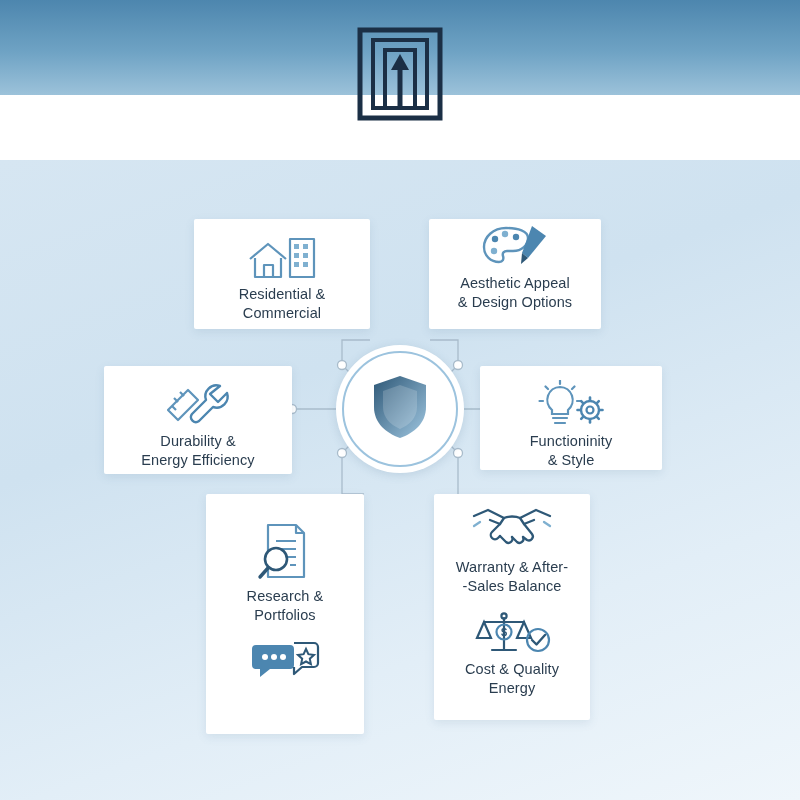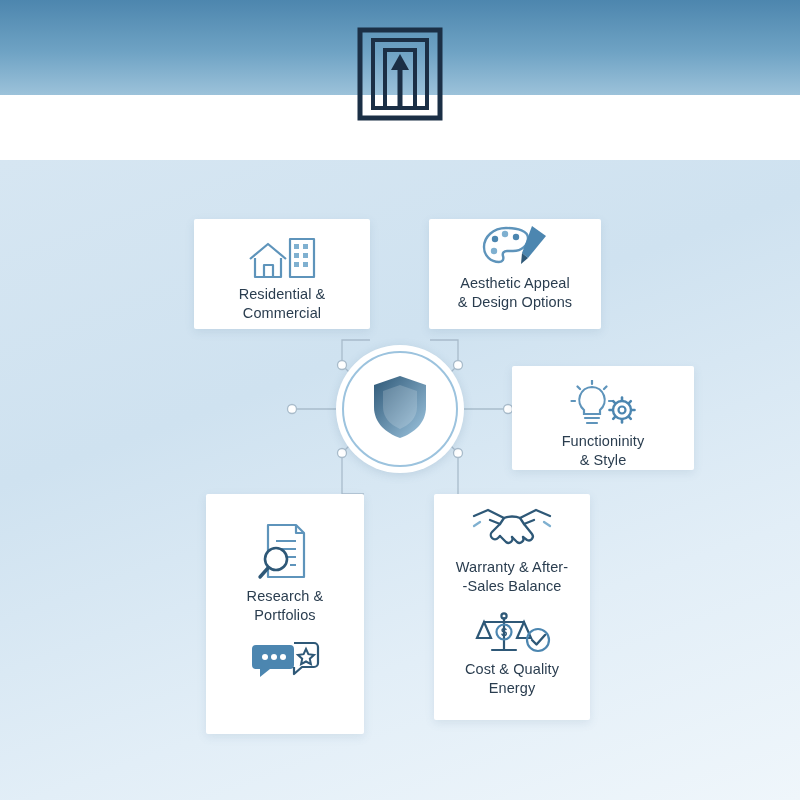--- a/index.html
+++ b/index.html
@@ -96,21 +96,21 @@
     font-size: 14.5px;
     line-height: 1.32;
     letter-spacing: .1px;
     padding: 0 10px;
   }
 
   
   #card-residential   { left: 194px; top: 219px; width: 176px; height: 110px; padding-top: 14px; }
   #card-aesthetic     { left: 429px; top: 219px; width: 172px; height: 110px; padding-top: 3px; }
   #card-durability    { left: 104px; top: 366px; width: 188px; height: 108px; padding-top: 14px; }
-  #card-functionality { left: 512px; top: 366px; width: 182px; height: 104px; padding-top: 14px; }
+  #card-functionality { left: 480px; top: 366px; width: 182px; height: 104px; padding-top: 14px; }
   #card-research      { left: 206px; top: 494px; width: 158px; height: 240px; padding-top: 27px; }
   #card-warranty      { left: 434px; top: 494px; width: 156px; height: 226px; padding-top: 8px; }
 
   .sub-block {
     display: flex;
     flex-direction: column;
     align-items: center;
     width: 100%;
   }
   .sub-gap { height: 14px; }
@@ -217,20 +217,35 @@
         <path d="M52 4 L66 14 L48 36 L42 31 Z" fill="#4c86b0"></path>
         <path d="M42 31 L48 36 L41 42 Z" fill="#2e5877"></path>
       </svg>
     </span>
     <div class="label">
       <div>Aesthetic Appeal</div>
       <div>&amp; Design Options</div>
     </div>
   </div>
 
+  <div class="card" id="card-durability">
+    <span class="icon">
+      <svg width="72" height="48" viewBox="0 0 72 48" aria-hidden="true">
+        <g stroke="#5e94bb" stroke-width="2.2" fill="none" stroke-linejoin="round">
+          <path d="M6 30 L26 10 L36 20 L16 40 Z"></path>
+          <path d="M12 18 L16 22 M18 12 L22 16 M10 26 L14 30"></path>
+        </g>
+        <path d="M58 6 a11 11 0 0 0 -14 14 L30 34 a5 5 0 0 0 7 7 L51 27 a11 11 0 0 0 14 -14 L56 22 L48 14 Z" fill="none" stroke="#4c86b0" stroke-width="2.4" stroke-linejoin="round"></path>
+      </svg>
+    </span>
+    <div class="label">
+      <div>Durability &amp;</div>
+      <div>Energy Efficiency</div>
+    </div>
+  </div>
 
   <div class="card" id="card-functionality">
     <span class="icon">
       <svg width="70" height="48" viewBox="0 0 70 48" aria-hidden="true">
         <g stroke="#5e94bb" stroke-width="2.2" fill="none" stroke-linecap="round">
           <path d="M24 4 V0.5 M12 9 L9.5 6.5 M36 9 L38.5 6.5 M7 21 H3.5 M41 21 H44.5"></path>
           <path d="M24 7 a13 13 0 0 1 8 23 v4 H16 v-4 A13 13 0 0 1 24 7 Z"></path>
           <path d="M17 38 H31 M19 43 H29"></path>
         </g>
         <g fill="#4c86b0">

